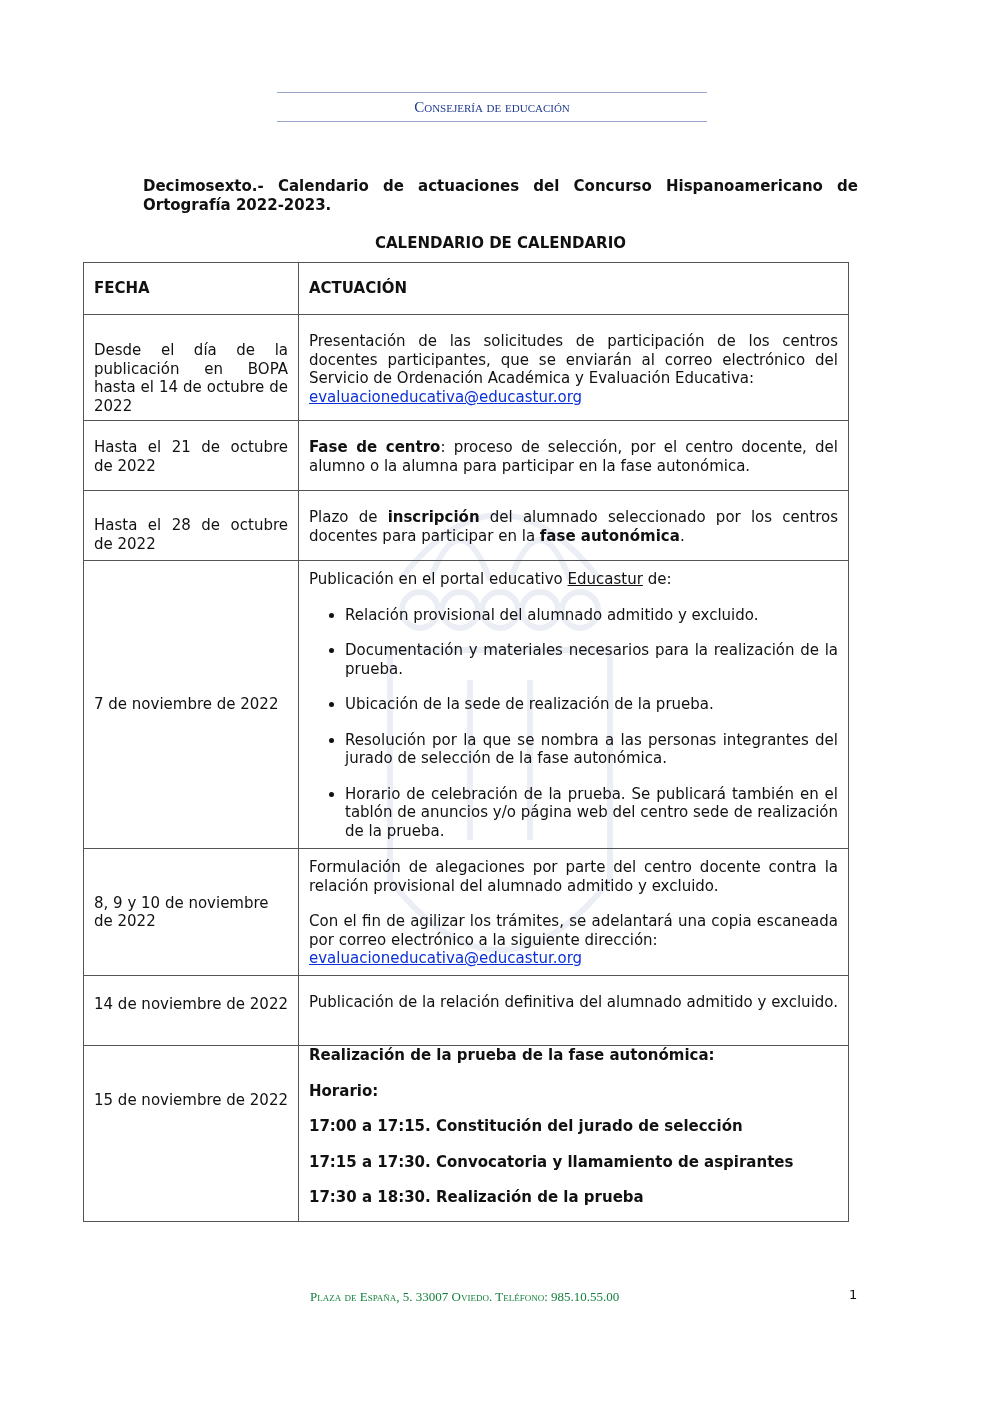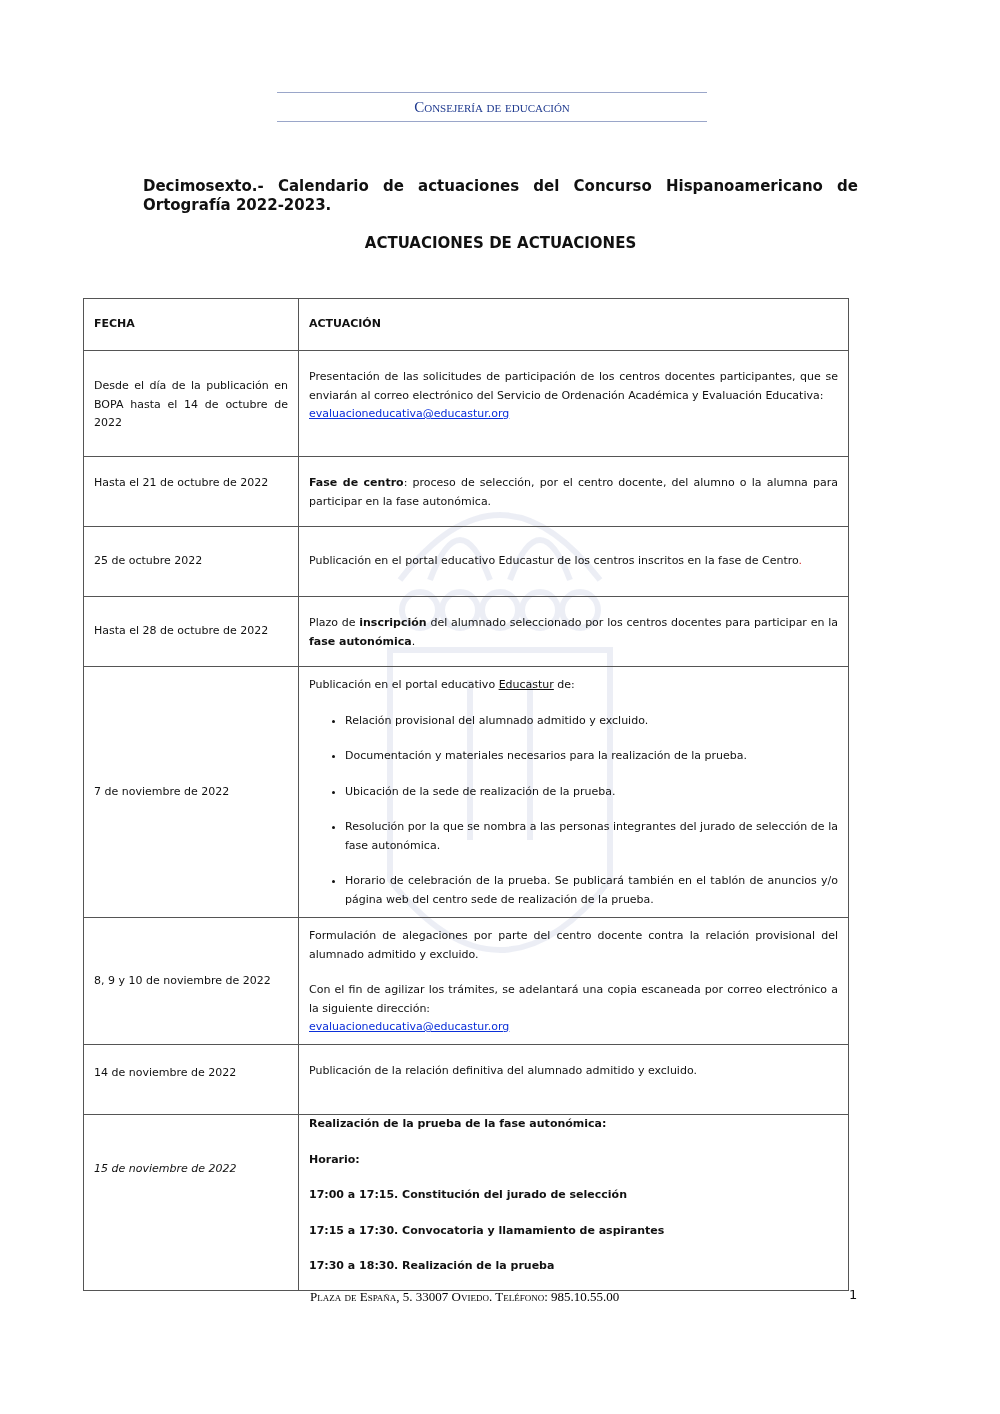--- a/index.html
+++ b/index.html
@@ -5,33 +5,33 @@
   html, body { margin: 0; padding: 0; background: #ffffff; }
   body { width: 1000px; height: 1414px; position: relative; overflow: hidden;
          font-family: "DejaVu Sans", sans-serif; color: #111; }
   .watermark { position: absolute; left: 360px; top: 460px; width: 280px; height: 560px; z-index: 0; opacity: 0.08; }
   .header { position: absolute; left: 277px; top: 92px; width: 430px; text-align: center; z-index: 1; }
   .gov { font-family: "Liberation Serif", serif; color: #1f3a8f; font-size: 17px; letter-spacing: 0.3px; font-variant: small-caps; height: 26px; line-height: 22px; }
   .rule { height: 1px; background: #9aa6c9; margin: 0; }
   .dept { font-family: "Liberation Serif", serif; color: #1f3a8f; font-size: 15px; font-variant: small-caps; height: 28px; line-height: 28px; }
   .title { position: absolute; left: 143px; top: 177px; width: 715px; font-weight: bold; font-size: 15px; line-height: 19px; text-align: justify; text-align-last: left; z-index: 1; }
   .subtitle { position: absolute; left: 83px; top: 234px; width: 835px; text-align: center; font-weight: bold; font-size: 15px; z-index: 1; }
-  table.cal { position: absolute; left: 83px; top: 262px; width: 766px; border-collapse: collapse; font-size: 11px; line-height: 18.5px; z-index: 1; margin-top: 36px; }
+  table.cal { position: absolute; left: 83px; top: 262px; width: 766px; border-collapse: collapse; font-size: 15px; line-height: 18.5px; z-index: 1; }
   table.cal td, table.cal th { border: 1px solid #555; vertical-align: top; padding: 0 10px; }
   table.cal th { text-align: left; height: 51px; vertical-align: middle; font-weight: bold; }
   .c1 { width: 194px; }
   .just { text-align: justify; }
   .mid { vertical-align: middle !important; }
   p { margin: 0; }
   a.mail { color: #0b2fd9; text-decoration: underline; }
   .under { text-decoration: underline; }
   .red { color: #d32b2b; }
   ul.bul { margin: 0; padding-left: 36px; }
   ul.bul li { margin-top: 17px; text-align: justify; }
-  .footer { position: absolute; left: 310px; top: 1289px; font-family: "Liberation Serif", serif; color: #000000; font-size: 13px; font-variant: small-caps; z-index: 1; }
+  .footer { position: absolute; left: 310px; top: 1289px; font-family: "Liberation Serif", serif; color: #15803d; font-size: 13px; font-variant: small-caps; z-index: 1; }
   .pagenum { position: absolute; left: 849px; top: 1287px; font-size: 13px; z-index: 1; }
 </style>
 </head>
 <body>
 
 <svg class="watermark" viewBox="0 0 280 560">
   <g fill="none" stroke="#1f3a8f" stroke-width="6">
     <path d="M40 120 Q140 -10 240 120"></path>
     <path d="M70 120 Q100 40 130 120"></path>
     <path d="M150 120 Q180 40 210 120"></path>
@@ -45,21 +45,21 @@
   </g>
 </svg>
 
 <div class="header">
   <div class="rule"></div>
   <div class="dept">Consejería de educación</div>
   <div class="rule"></div>
 </div>
 
 <div class="title">Decimosexto.- Calendario de actuaciones del Concurso Hispanoamericano de Ortografía 2022-2023.</div>
-<div class="subtitle">ACTUACIONES DE ACTUACIONES</div>
+<div class="subtitle">CALENDARIO DE CALENDARIO</div>
 
 <table class="cal">
   <tbody>
       <tr>
     <th class="c1">FECHA</th>
     <th>ACTUACIÓN</th>
   </tr>
 
   <tr style="height:106px;">
     <td class="c1 just" style="padding-top:26px;">Desde el día de la publicación en BOPA hasta el 14 de octubre de 2022</td>
@@ -67,24 +67,20 @@
       <span>Presentación de las solicitudes de participación de los centros docentes participantes, que se enviarán al correo electrónico del Servicio de Ordenación Académica y Evaluación Educativa:</span><br>
       <a class="mail">evaluacioneducativa@educastur.org</a>
     </td>
   </tr>
 
   <tr style="height:70px;">
     <td class="c1 just" style="padding-top:17px;">Hasta el 21 de octubre de 2022</td>
     <td class="just" style="padding-top:17px;"><b>Fase de centro</b><span>: proceso de selección, por el centro docente, del alumno o la alumna para participar en la fase autonómica.</span></td>
   </tr>
 
-  <tr style="height:70px;">
-    <td class="c1 mid">25 de octubre 2022</td>
-    <td class="mid"><span>Publicación en el portal educativo Educastur de los centros inscritos en la fase de Centro</span><span class="red">.</span></td>
-  </tr>
 
   <tr style="height:70px;">
     <td class="c1 just" style="padding-top:25px;">Hasta el 28 de octubre de 2022</td>
     <td class="just" style="padding-top:17px;"><span>Plazo de </span><b>inscripción</b><span> del alumnado seleccionado por los centros docentes para participar en la </span><b>fase autonómica</b><span>.</span></td>
   </tr>
 
   <tr style="height:248px;">
     <td class="c1 mid">7 de noviembre de 2022</td>
     <td style="padding-top:9px; padding-bottom:8px;">
       <p><span>Publicación en el portal educativo </span><span class="under">Educastur</span><span> de:</span></p>
@@ -105,21 +101,21 @@
       <p style="margin-top:17px;"><span>Con el fin de agilizar los trámites, se adelantará una copia escaneada por correo electrónico a la siguiente dirección:</span><br><a class="mail">evaluacioneducativa@educastur.org</a></p>
     </td>
   </tr>
 
   <tr style="height:70px;">
     <td class="c1 just" style="padding-top:19px;">14 de noviembre de 2022</td>
     <td style="padding-top:17px;">Publicación de la relación definitiva del alumnado admitido y excluido.</td>
   </tr>
 
   <tr style="height:176px;">
-    <td class="c1 just" style="padding-top:45px;font-style:italic;">15 de noviembre de 2022</td>
+    <td class="c1 just" style="padding-top:45px;">15 de noviembre de 2022</td>
     <td style="font-weight:bold;">
       <p>Realización de la prueba de la fase autonómica:</p>
       <p style="margin-top:17px;">Horario:</p>
       <p style="margin-top:17px;">17:00 a 17:15. Constitución del jurado de selección</p>
       <p style="margin-top:17px;">17:15 a 17:30. Convocatoria y llamamiento de aspirantes</p>
       <p style="margin-top:17px;">17:30 a 18:30. Realización de la prueba</p>
     </td>
   </tr>
 </tbody>
   </table>

